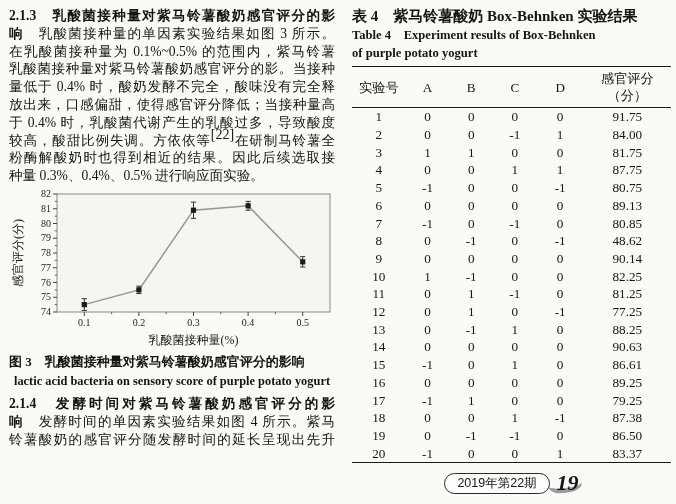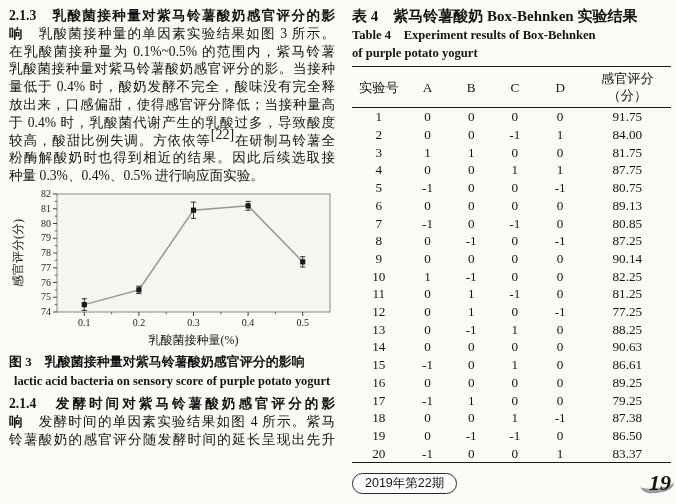--- a/index.html
+++ b/index.html
@@ -41,21 +41,21 @@
   th{font-weight:400;font-size:13.2px;padding:3px 0;white-space:pre-line;line-height:1.3;text-align:center;}
   td{font-size:13.2px;text-align:center;height:17.7px;line-height:17.7px;padding:0;}
   th:nth-child(1),td:nth-child(1){width:16%;}
   th:nth-child(2),td:nth-child(2){width:13%;}
   th:nth-child(3),td:nth-child(3){width:13%;}
   th:nth-child(4),td:nth-child(4){width:13%;}
   th:nth-child(5),td:nth-child(5){width:14%;}
   th:nth-child(6),td:nth-child(6){width:26%;text-align:center;}
 
   
-  .footer{display:flex;justify-content:space-between;align-items:flex-end;
+  .footer{display:flex;justify-content:center;align-items:flex-end;
           margin-top:9px;gap:0;position:relative;isolation:isolate;}
   .issue-box{border:1.3px solid #2a2a2a;border-radius:11px;padding:2px 12px;
              font-size:12.5px;line-height:1.25;background:#fdfdfb;
              font-family:"Liberation Sans", sans-serif;}
   .page-no{font-style:italic;font-weight:700;font-size:22px;line-height:21px;
            position:relative;padding:0 0 1px 7px;}
   .page-no::before{content:"";position:absolute;left:-2px;right:-3px;bottom:1px;height:13px;
            border-bottom:5px solid #9b9b9b;border-radius:50%/60%;
            transform:rotate(-7deg);z-index:-1;}
 </style>
@@ -230,21 +230,21 @@
           <td>-1</td>
           <td>0</td>
           <td>80.85</td>
         </tr>
         <tr>
           <td>8</td>
           <td>0</td>
           <td>-1</td>
           <td>0</td>
           <td>-1</td>
-          <td>87.25</td>
+          <td>48.62</td>
         </tr>
         <tr>
           <td>9</td>
           <td>0</td>
           <td>0</td>
           <td>0</td>
           <td>0</td>
           <td>90.14</td>
         </tr>
         <tr>

